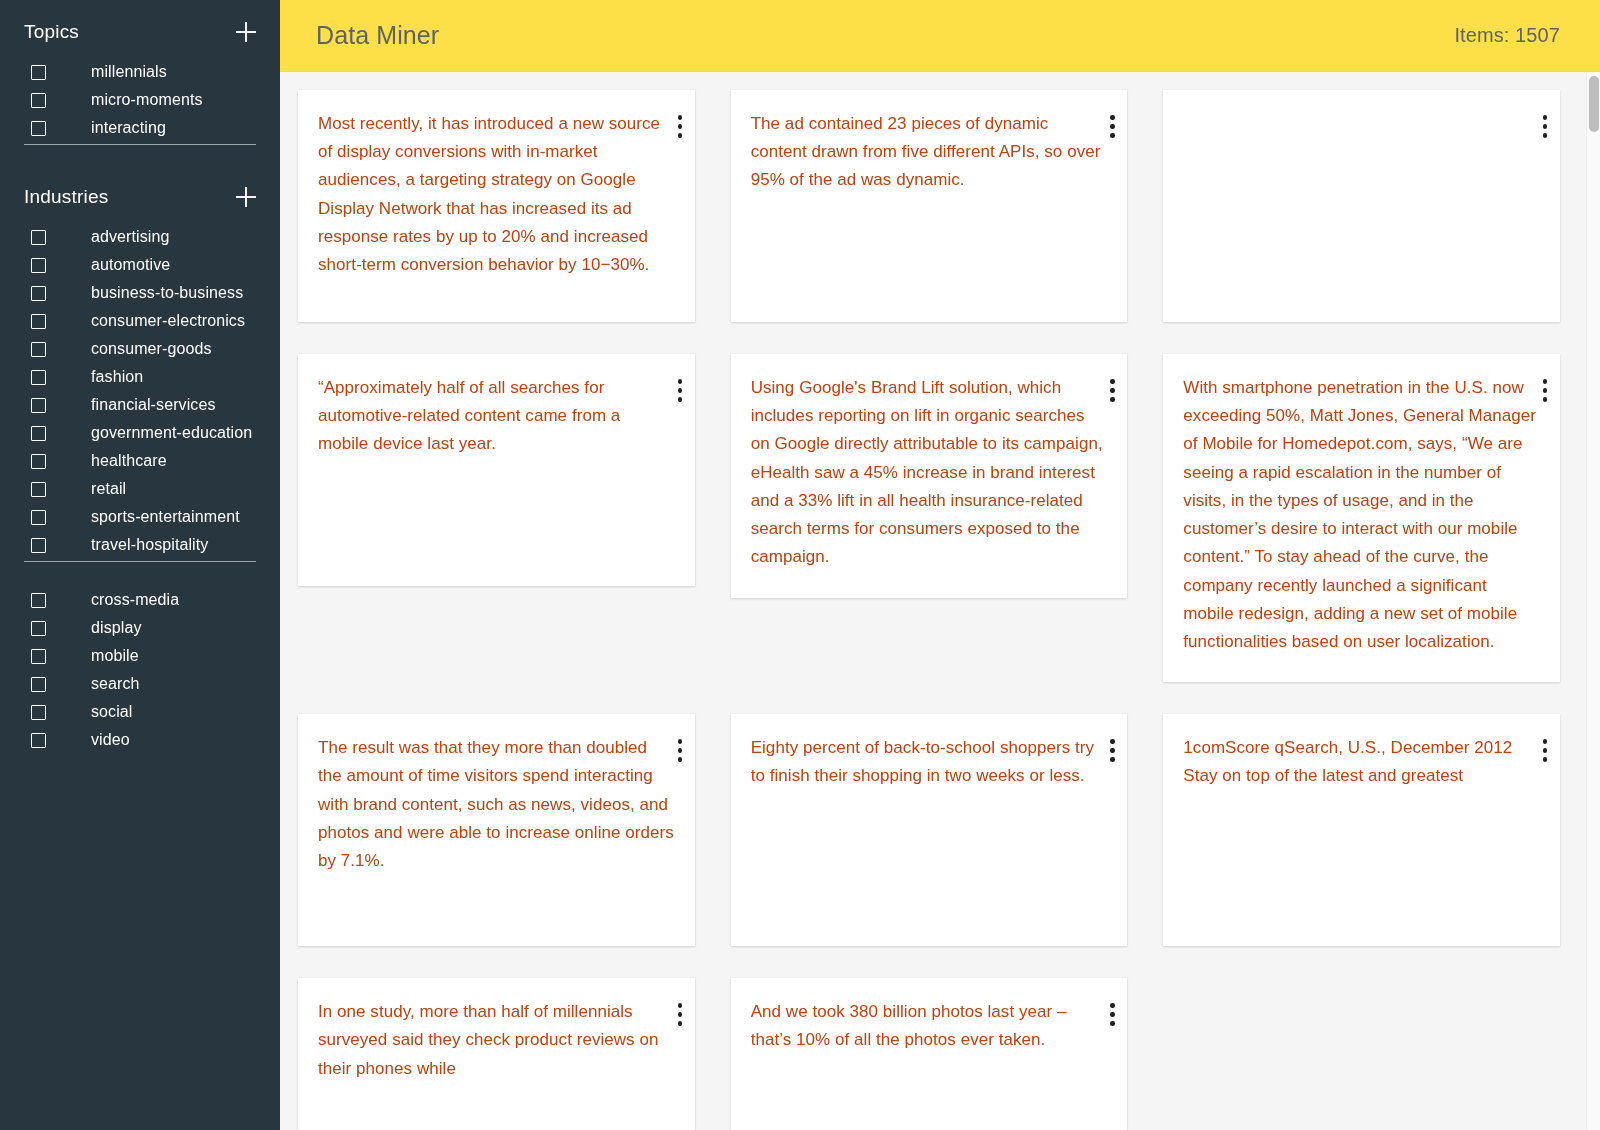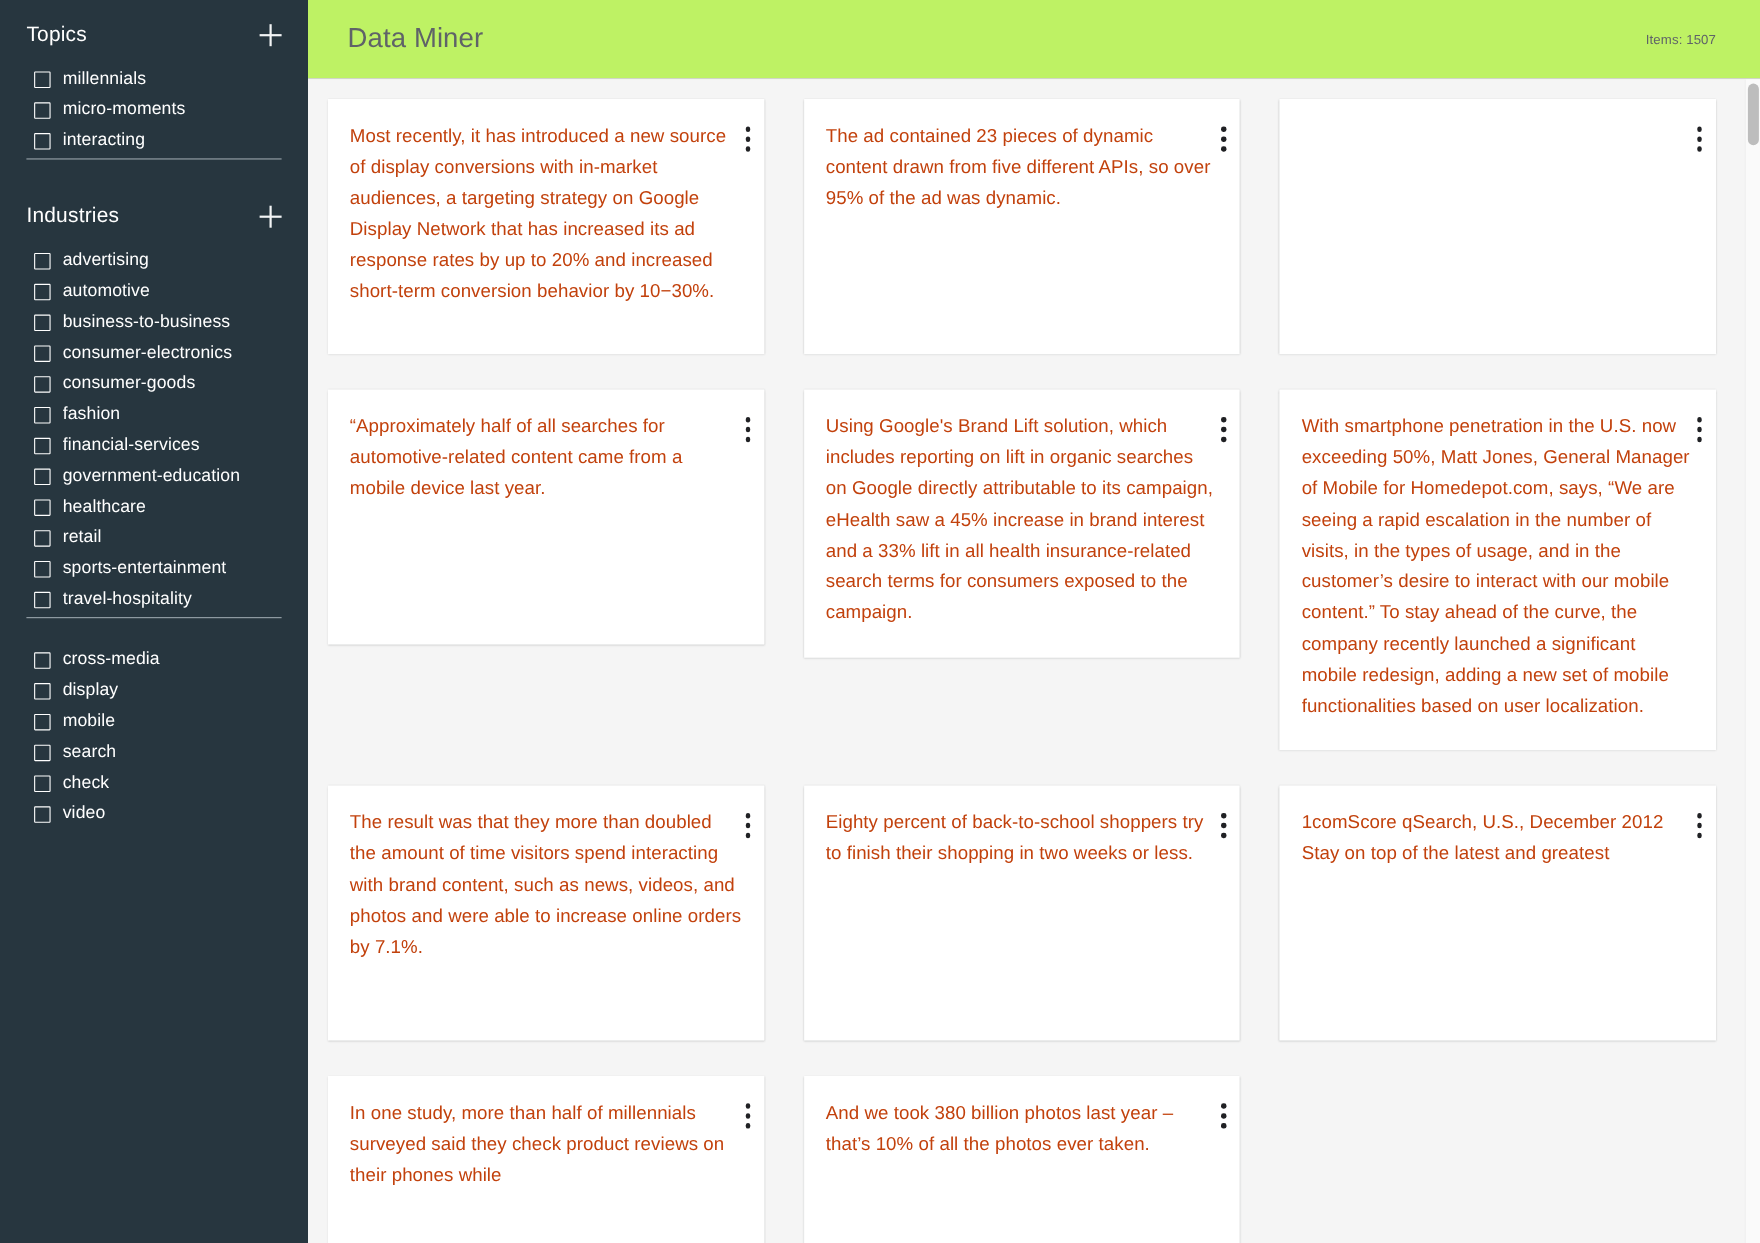--- a/index.html
+++ b/index.html
@@ -76,50 +76,51 @@
     margin-right: 11px;
     margin-left: 7px;
     flex: 0 0 auto;
     border-radius: 1px;
   }
   .facet-label {
     font-size: 16px;
     color: #ffffff;
     line-height: 1.1;
     letter-spacing: .1px;
+    margin-left: 34px;
   }
   .facet-gap { height: 20px; }
 
   
   .main {
     flex: 1;
     height: 1130px;
     display: flex;
     flex-direction: column;
     background: #f5f5f5;
     min-width: 0;
   }
   .topbar {
     height: 72px;
     min-height: 72px;
-    background: #bef264;
+    background: #fde047;
     border-bottom: 1px solid #d2d2d2;
     display: flex;
     align-items: center;
     justify-content: space-between;
     padding: 0 40px 0 36px;
   }
   .app-title {
     font-size: 25px;
     color: #5f6368;
     font-weight: 400;
     letter-spacing: .1px;
   }
   .items-count {
-    font-size: 12px;
+    font-size: 20px;
     color: #5f6368;
     letter-spacing: .1px;
   }
 
   .content {
     flex: 1;
     overflow: hidden;
     position: relative;
     background: #f5f5f5;
   }
@@ -279,21 +280,21 @@
           <li class="facet-item">
             <span class="cbox"></span>
             <span class="facet-label">mobile</span>
           </li>
           <li class="facet-item">
             <span class="cbox"></span>
             <span class="facet-label">search</span>
           </li>
           <li class="facet-item">
             <span class="cbox"></span>
-            <span class="facet-label">check</span>
+            <span class="facet-label">social</span>
           </li>
           <li class="facet-item">
             <span class="cbox"></span>
             <span class="facet-label">video</span>
           </li>
         </ul>
       </div>
   </aside>
 
   <section class="main">

